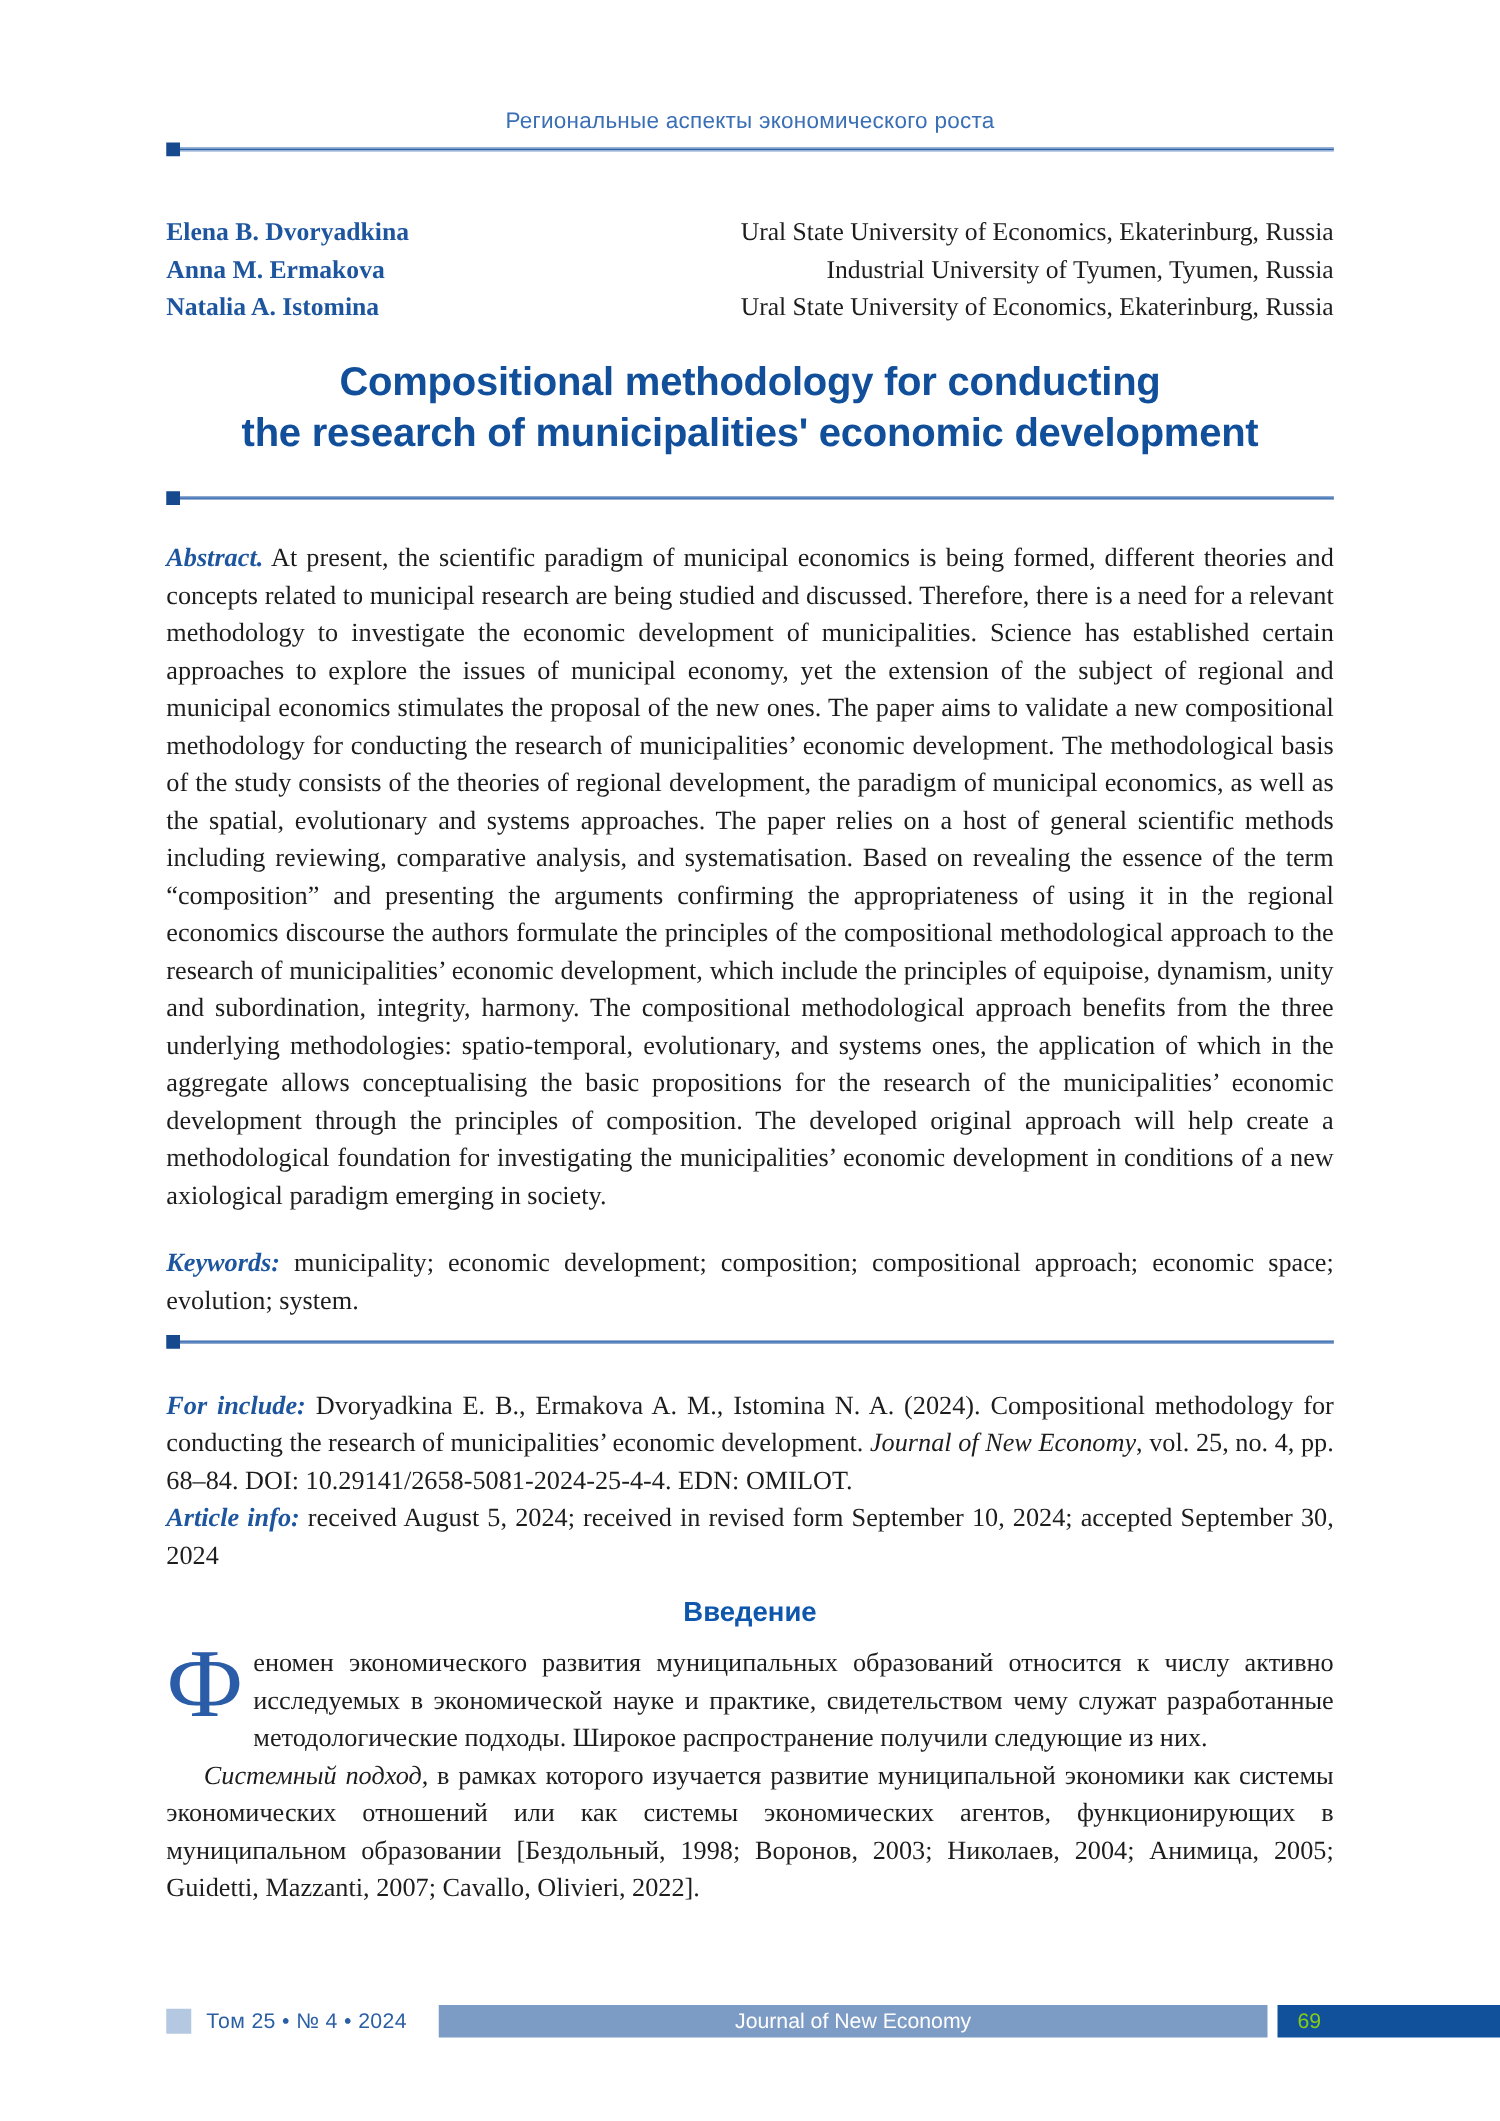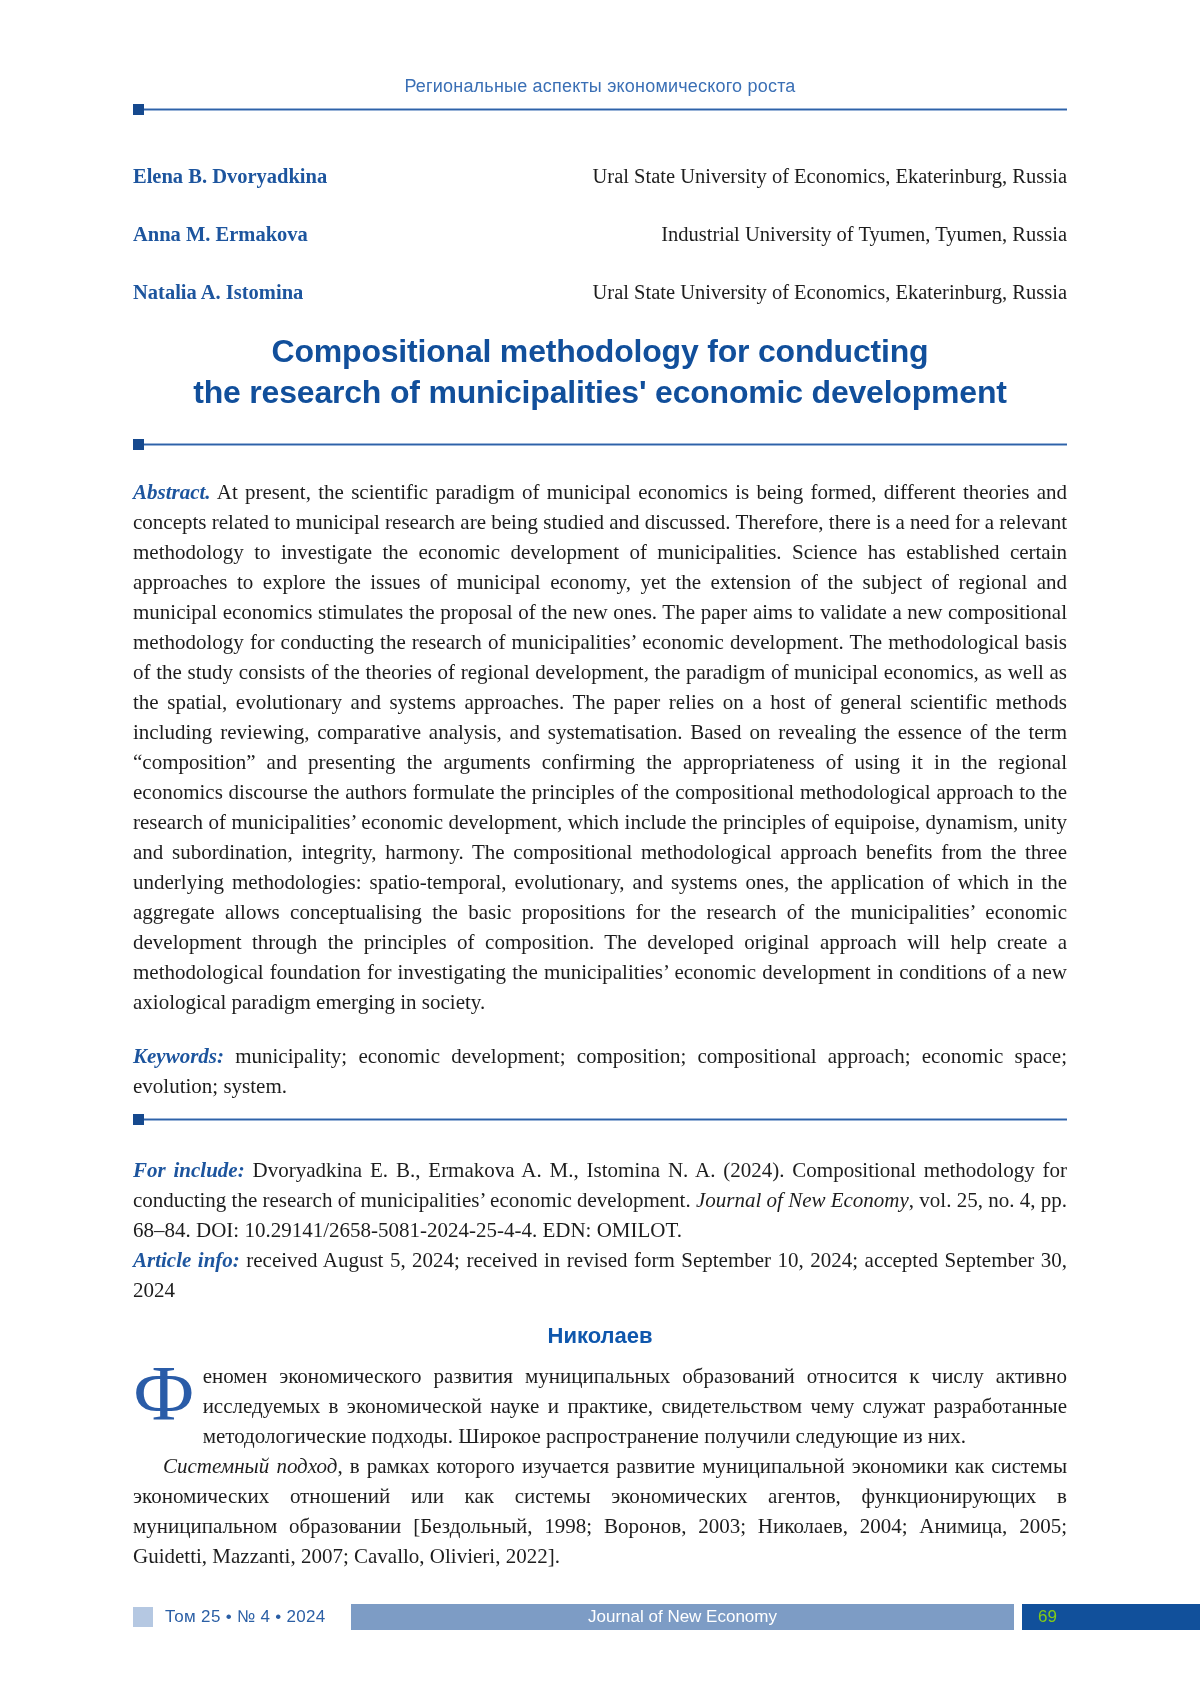--- a/index.html
+++ b/index.html
@@ -16,42 +16,42 @@
     --footer_text_blue:#2b5fa5;
     --dropcap_blue:#2a5ca8;
   }
   *{margin:0;padding:0;box-sizing:border-box;}
   html,body{background:#ffffff;}
   .page{
     position:relative;
     width:1200px;height:1697px;
     background:#ffffff;
     overflow:hidden;
-    padding:0 133px;
+    padding:10px 133px;
     font-family:"Liberation Serif","DejaVu Serif",serif;
     color:var(--body_text);
   }
   .running-head{
     margin-top:76px;
     text-align:center;
     font-family:"Liberation Sans","DejaVu Sans",sans-serif;
     font-size:18px;
     color:var(--header_blue);
     letter-spacing:.2px;
   }
   .rule{
     display:flex;align-items:center;height:11px;
   }
   .rule .rule-square{width:11px;height:11px;background:var(--rule_square);flex:none;}
   .rule .rule-line{flex:1;height:3px;background:var(--rule_line);border-top:1px solid #9ab4d8;border-bottom:1px solid #9ab4d8;}
   .rule-top{margin-top:7px;}
   .rule-title{margin-top:26px;}
   .rule-keywords{margin-top:13px;}
   .authors{margin-top:46px;}
-  .author-row{display:flex;line-height:30px;font-size:20.5px;margin-top:28px;}
+  .author-row{display:flex;line-height:30px;font-size:20.5px;}
   .author-name{width:247px;flex:none;font-weight:bold;color:var(--accent_blue);}
   .author-affiliation{flex:1;text-align:right;}
   .article-title{
     margin-top:24px;
     text-align:center;
     font-family:"Liberation Sans","DejaVu Sans",sans-serif;
     font-weight:bold;
     font-size:32px;
     line-height:41px;
     color:var(--title_blue);
@@ -156,21 +156,21 @@
   <div class="rule rule-keywords">
     <span class="rule-square"></span>
     <span class="rule-line"></span>
   </div>
 
   <div class="citation-block">
     <p class="body citation"><span class="label">For include:</span> <span>Dvoryadkina E. B., Ermakova A. M., Istomina N. A. (2024). Compositional methodology for conducting the research of municipalities’ economic development. </span><em>Journal of New Economy</em><span>, vol. 25, no. 4, pp. 68–84. DOI: 10.29141/2658-5081-2024-25-4-4. EDN: OMILOT.</span></p>
     <p class="body article-info"><span class="label">Article info:</span> <span>received August 5, 2024; received in revised form September 10, 2024; accepted September 30, 2024</span></p>
   </div>
 
-  <h2 class="intro-heading">Николаев</h2>
+  <h2 class="intro-heading">Введение</h2>
 
   <p class="body intro-p1" lang="ru"><span class="dropcap">Ф</span><span>еномен экономического развития муниципальных образований относится к числу активно исследуемых в экономической науке и практике, свидетельством чему служат разработанные методологические подходы. Широкое распространение получили следующие из них.</span></p>
 
   <p class="body intro-p2" lang="ru"><em>Системный подход</em><span>, в рамках которого изучается развитие муниципальной экономики как системы экономических отношений или как системы экономических агентов, функционирующих в муниципальном образовании [Бездольный, 1998; Воронов, 2003; Николаев, 2004; Анимица, 2005; Guidetti, Mazzanti, 2007; Cavallo, Olivieri, 2022].</span></p>
 
   <div class="page-footer">
     <span class="footer-square"></span>
     <span class="footer-volume">Том 25 • № 4 • 2024</span>
     <span class="footer-bar">
         <span>Journal of New Economy</span>

